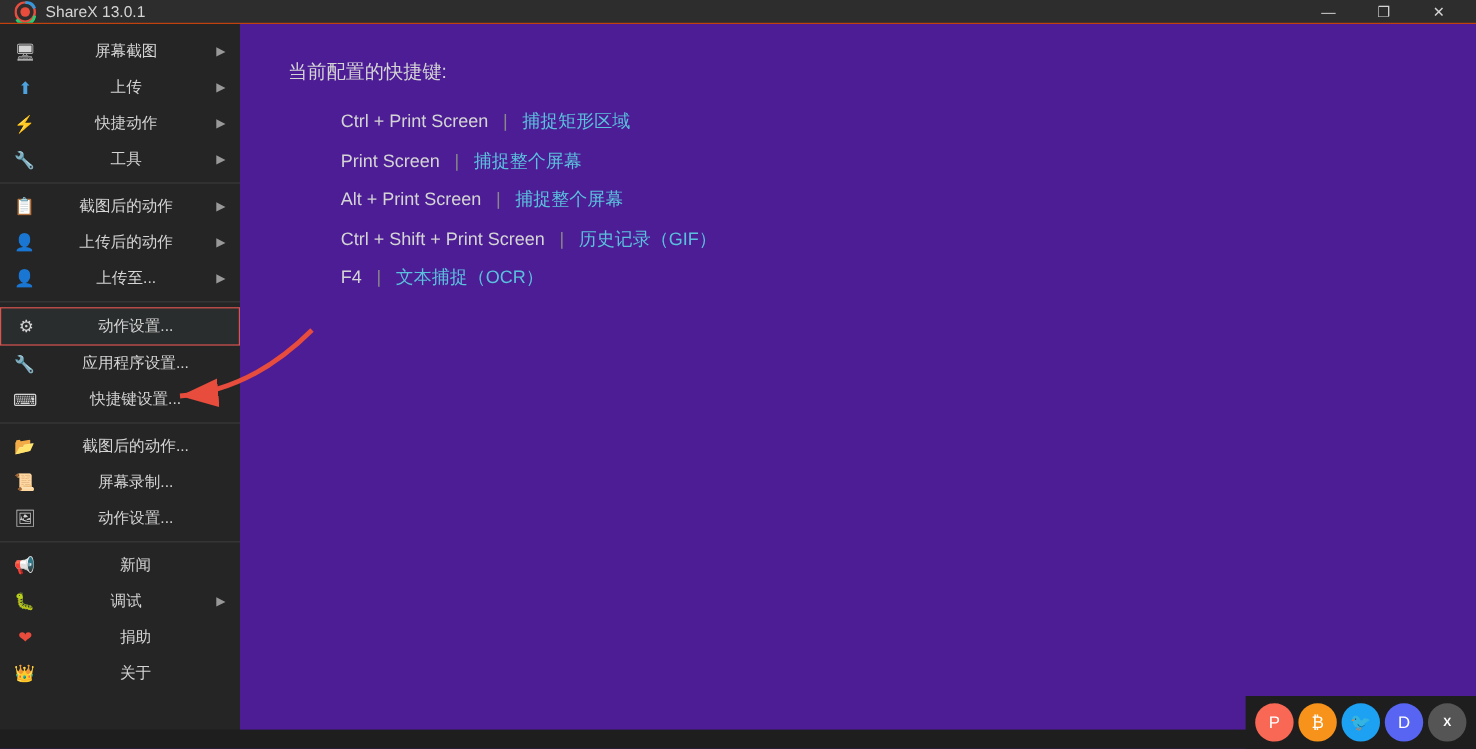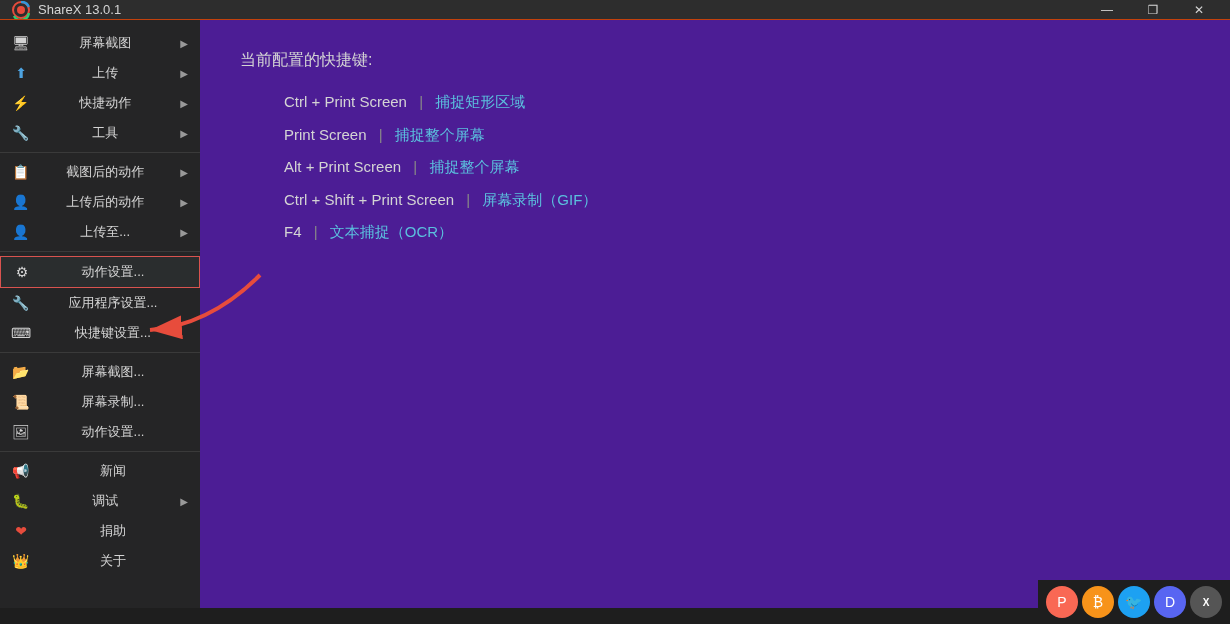--- a/index.html
+++ b/index.html
@@ -252,21 +252,21 @@
 
     <div class="menu-item">
       <span class="item-icon">⌨</span>
       <span class="item-label">快捷键设置...</span>
     </div>
 
     <div class="menu-separator"></div>
 
     <div class="menu-item">
       <span class="item-icon">📂</span>
-      <span class="item-label">屏幕截图...</span>
+      <span class="item-label">截图后的动作...</span>
     </div>
 
     <div class="menu-item">
       <span class="item-icon">📜</span>
       <span class="item-label">屏幕录制...</span>
     </div>
 
     <div class="menu-item">
       <span class="item-icon">🖼</span>
       <span class="item-label">动作设置...</span>
@@ -315,21 +315,21 @@
       <div class="shortcut-item">
         <span class="shortcut-key">Alt + Print Screen</span>
         <span class="shortcut-separator"> | </span>
         <span class="shortcut-action">捕捉整个屏幕</span>
       </div>
 
 
       <div class="shortcut-item">
         <span class="shortcut-key">Ctrl + Shift + Print Screen</span>
         <span class="shortcut-separator"> | </span>
-        <span class="shortcut-action">屏幕录制（GIF）</span>
+        <span class="shortcut-action">历史记录（GIF）</span>
       </div>
 
       <div class="shortcut-item">
         <span class="shortcut-key">F4</span>
         <span class="shortcut-separator"> | </span>
         <span class="shortcut-action">文本捕捉（OCR）</span>
       </div>
 
     </div>
   </div>

